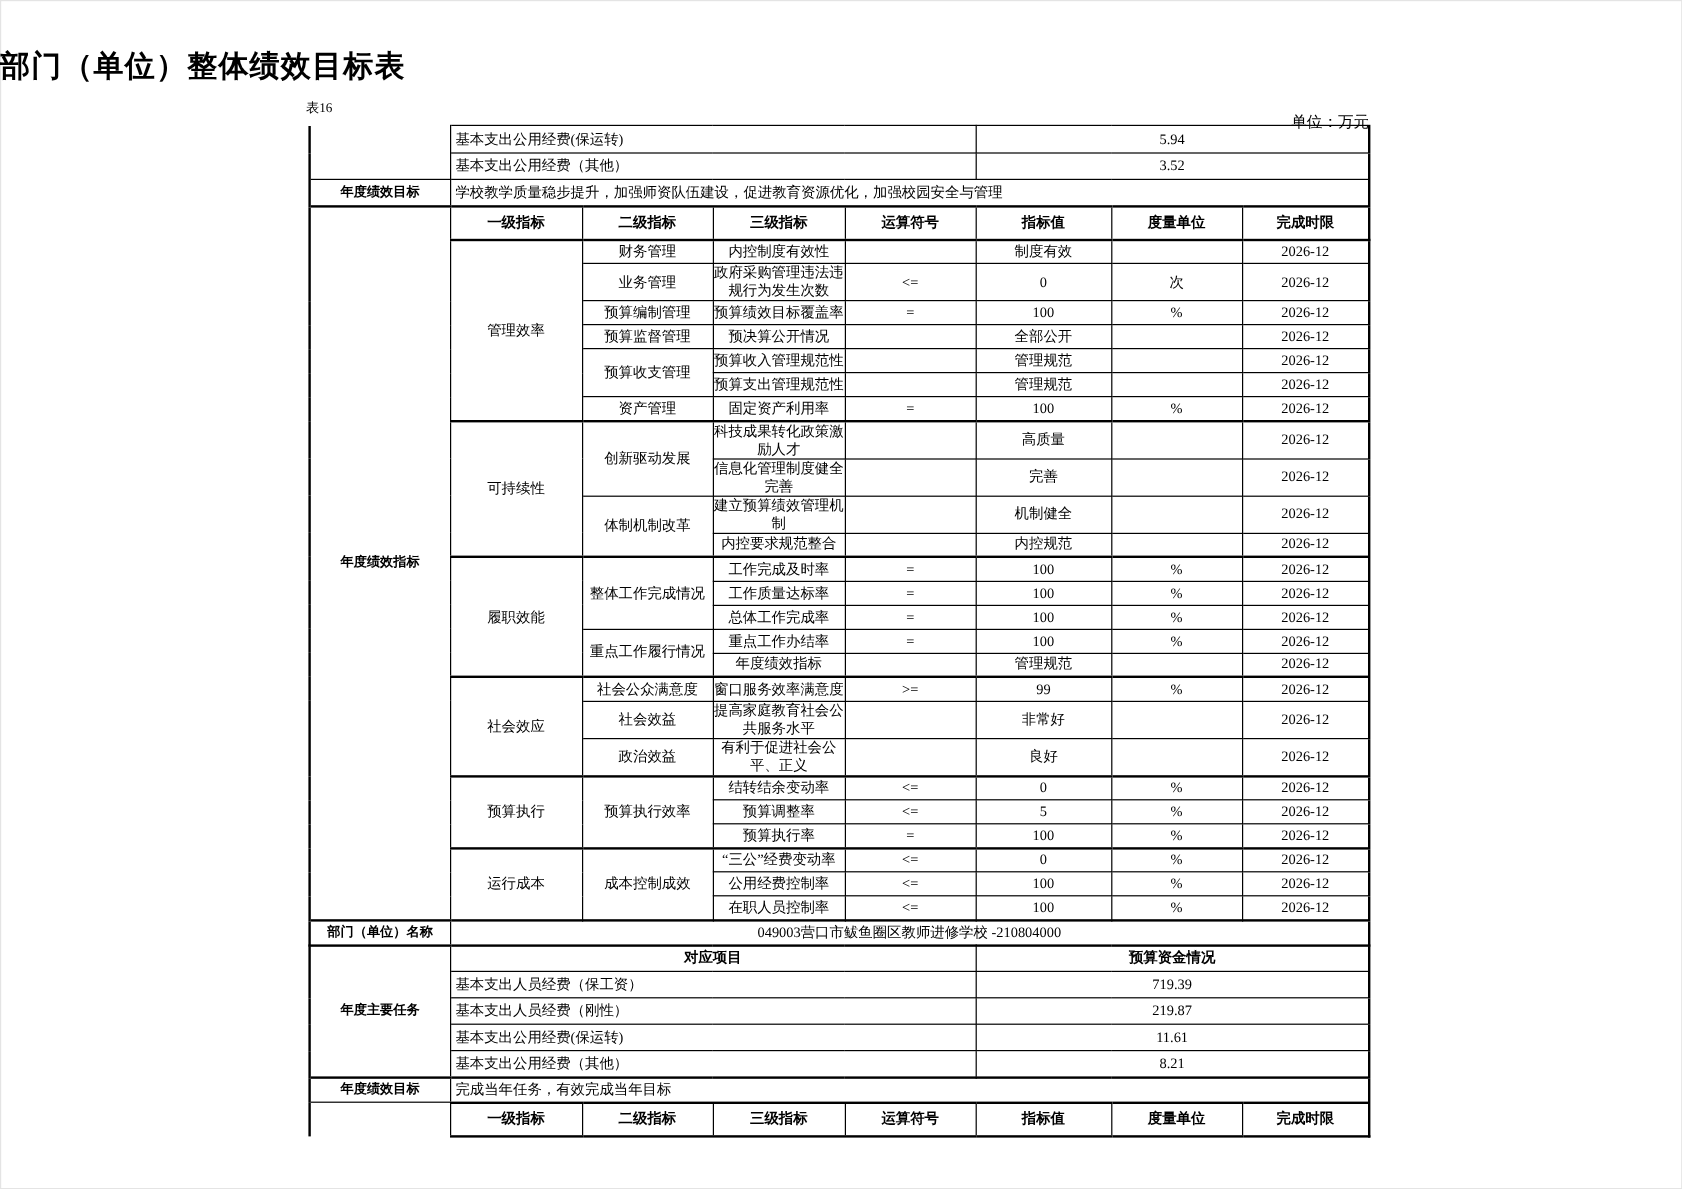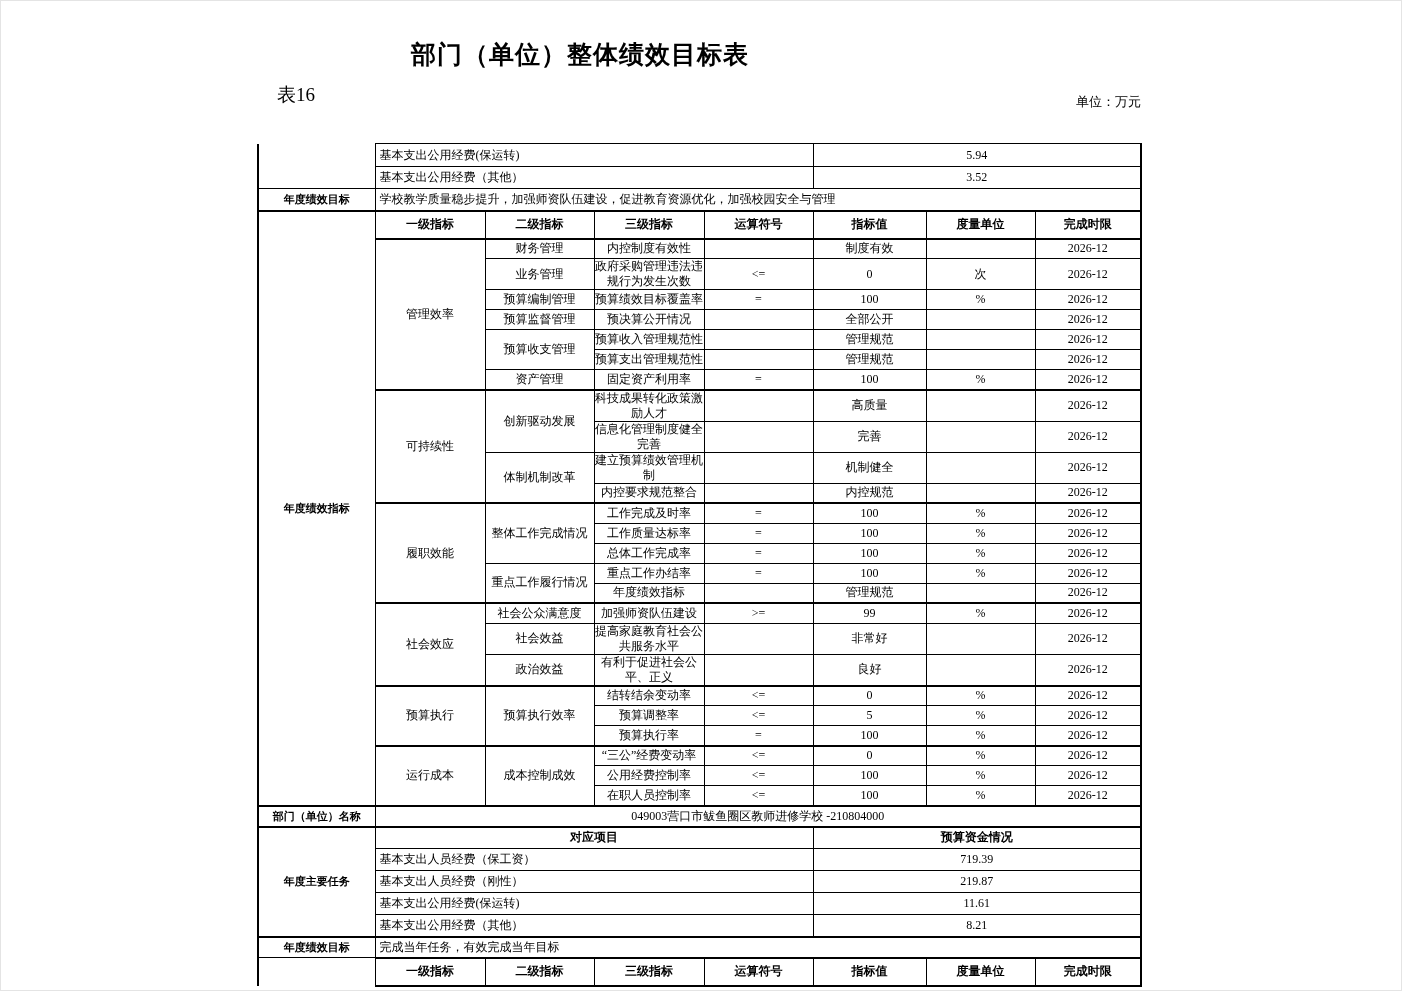--- a/index.html
+++ b/index.html
@@ -3,30 +3,30 @@
 <meta charset="utf-8">
 <style>
   html,body{margin:0;padding:0;}
   body{
     width:1402px;height:991px;position:relative;background:#ffffff;color:#000;
     font-family:"Liberation Serif","DejaVu Serif",serif;
     overflow:hidden;
   }
   .frame{position:absolute;left:0;top:0;right:0;bottom:0;border:1px solid #e4e4e4;pointer-events:none;}
   .page-title{
-    position:absolute;top:38px;left:12px;width:1136px;text-align:center;
+    position:absolute;top:38px;left:0;width:1136px;
     font-size:25px;font-weight:bold;letter-spacing:1px;
     font-family:"Liberation Sans","DejaVu Sans",sans-serif;
   }
-  .table-no{position:absolute;left:277px;top:82px;font-size:19px;}
+  .table-no{position:absolute;left:255px;top:82px;font-size:11px;}
   .unit-note{position:absolute;right:261px;top:82px;font-size:13px;margin-top:11px;}
 
   table.main{
     position:absolute;left:257px;top:104px;width:884px;
-    border-collapse:collapse;table-layout:fixed;margin-top:39px;
+    border-collapse:collapse;table-layout:fixed;
   }
   col.c0{width:117px}col.c1{width:110px}col.c2{width:109px}col.c3{width:110px}
   col.c4{width:109px}col.c5{width:113px}col.c6{width:109px}col.c7{width:106px}
 
   td,th{
     border:1px solid #000;font-size:12px;line-height:15px;
     text-align:center;vertical-align:middle;padding:0 2px;overflow:hidden;
     font-weight:normal;
   }
   th.hdr{font-weight:bold;font-size:12px;}
@@ -212,21 +212,21 @@
       <tr class="h20">
         <td class="l3">年度绩效指标</td>
         <td></td>
         <td>管理规范</td>
         <td></td>
         <td class="re">2026-12</td>
       </tr>
       <tr class="h20">
         <td class=" t2" rowspan="3">社会效应</td>
         <td class=" t2" rowspan="1">社会公众满意度</td>
-        <td class="l3 t2">加强师资队伍建设</td>
+        <td class="l3 t2">窗口服务效率满意度</td>
         <td class=" t2">&gt;=</td>
         <td class=" t2">99</td>
         <td class=" t2">%</td>
         <td class="re t2">2026-12</td>
       </tr>
       <tr class="h20">
         <td rowspan="1">社会效益</td>
         <td class="l3">提高家庭教育社会公共服务水平</td>
         <td></td>
         <td>非常好</td>

